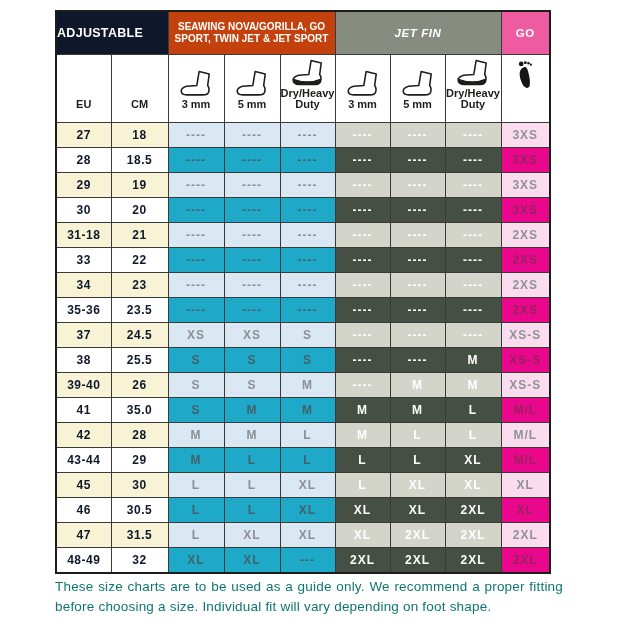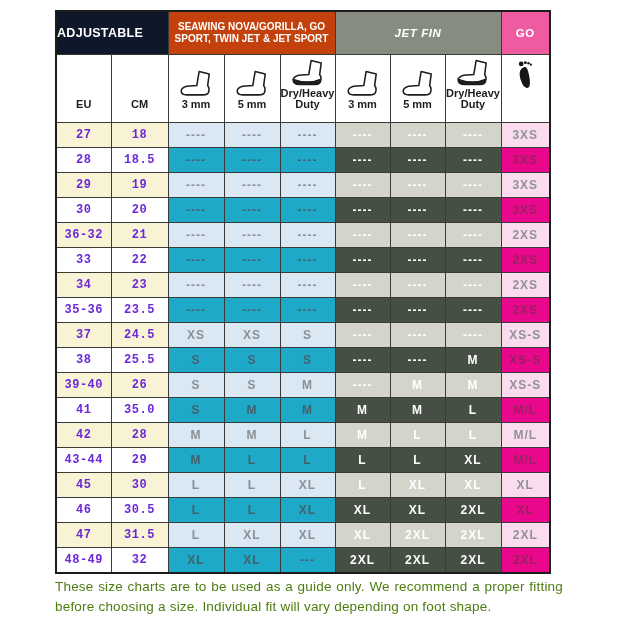--- a/index.html
+++ b/index.html
@@ -20,33 +20,33 @@
 
   
   .icon-row th{height:56px;background:#ffffff;vertical-align:bottom;padding-bottom:11px;}
   .icon-cell{display:flex;flex-direction:column;align-items:center;justify-content:flex-end;gap:1px;}
   .col-label{font-size:11px;font-weight:bold;color:#1d1d1b;line-height:1.05;text-align:center;}
   .foot-wrap{display:flex;align-items:center;justify-content:center;height:100%;padding-bottom:8px;}
 
   
   .size-chart td{height:24px;text-align:center;vertical-align:middle;
         font-size:12px;font-weight:bold;letter-spacing:1px;white-space:nowrap;}
-  td.c-eu,td.c-cm{color:#6d28d9;letter-spacing:.5px;font-family:Liberation Mono, monospace;}
+  td.c-eu,td.c-cm{color:#0f172a;letter-spacing:.5px;}
   tr.light td.c-eu,tr.light td.c-cm{background:#f7f3d4;}
   tr.dark  td.c-eu,tr.dark  td.c-cm{background:#ffffff;}
   tr.light td.c-sw{background:#d9e8f2;color:#8c9096;}
   tr.dark  td.c-sw{background:#1fa9c9;color:#45616b;}
   tr.light td.c-jf{background:#d3d4ca;color:#ffffff;}
   tr.dark  td.c-jf{background:#454f44;color:#ffffff;}
   tr.light td.c-go{background:#fadcee;color:#8f9298;}
   tr.dark  td.c-go{background:#e9088b;color:#99215f;}
 
   
   .footer-note{position:absolute;left:55px;top:577px;width:508px;margin:0;
-        font-size:13.5px;line-height:1.5;color:#4d7c0f;text-align:justify;letter-spacing:.2px;}
+        font-size:13.5px;line-height:1.5;color:#0f766e;text-align:justify;letter-spacing:.2px;}
 </style>
 </head>
 <body>
 
 <div class="page">
 
   <table class="size-chart">
     <colgroup>
       <col style="width:55px">
         <col style="width:57px">
@@ -178,21 +178,21 @@
     <td class="c-cm">20</td>
     <td class="c-sw">----</td>
     <td class="c-sw">----</td>
     <td class="c-sw">----</td>
     <td class="c-jf">----</td>
     <td class="c-jf">----</td>
     <td class="c-jf">----</td>
     <td class="c-go">3XS</td>
   </tr>
         <tr class="light">
-    <td class="c-eu">36-32</td>
+    <td class="c-eu">31-18</td>
     <td class="c-cm">21</td>
     <td class="c-sw">----</td>
     <td class="c-sw">----</td>
     <td class="c-sw">----</td>
     <td class="c-jf">----</td>
     <td class="c-jf">----</td>
     <td class="c-jf">----</td>
     <td class="c-go">2XS</td>
   </tr>
         <tr class="dark">

